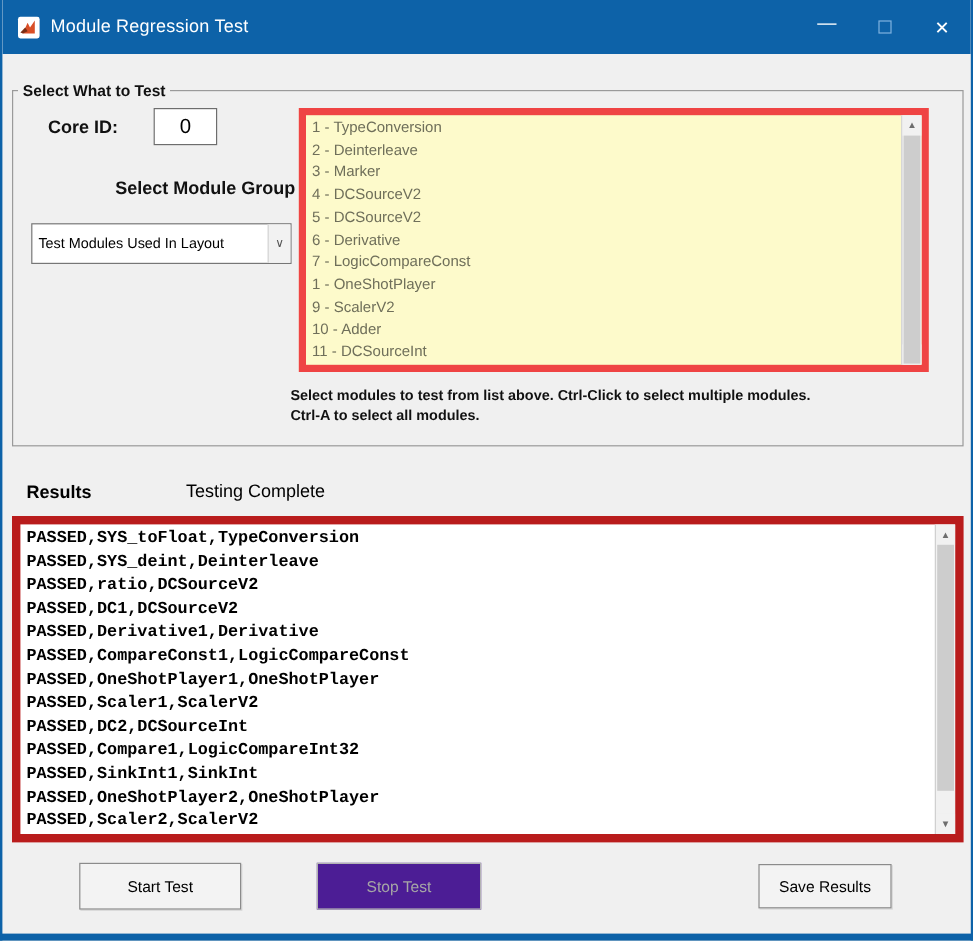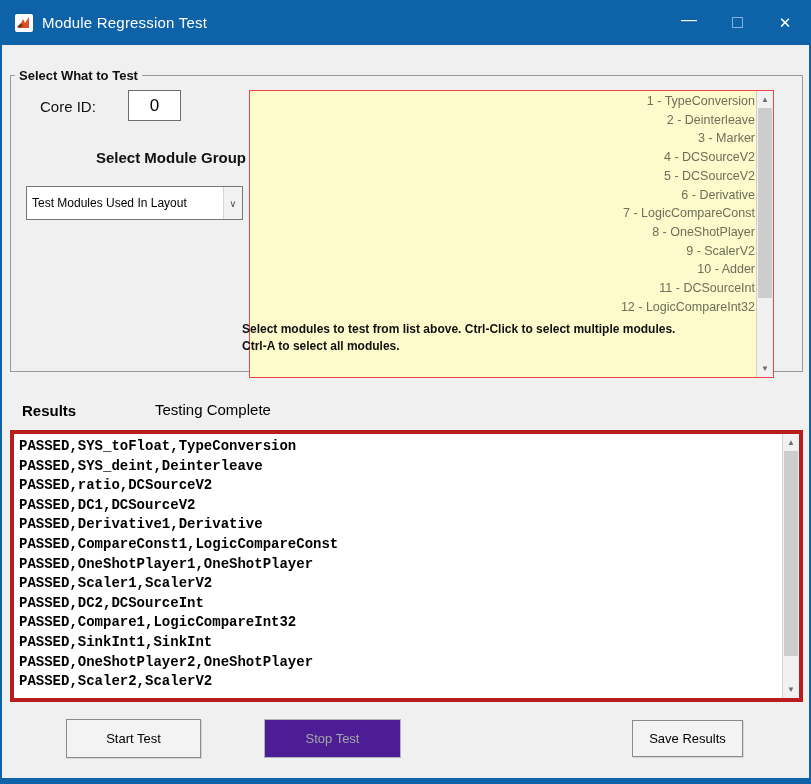--- a/index.html
+++ b/index.html
@@ -52,21 +52,21 @@
     width: 793px; height: 304px;
     border: 1px solid #9a9a9a;
   }
   fieldset.group legend {
     margin-left: 4px; padding: 0 4px;
     font-size: 13px; font-weight: bold; color: #111;
   }
 
   .core-id-label {
     position: absolute; left: 38px; top: 53px;
-    font-size: 15px; font-weight: normal; color: #111;
+    font-size: 15px; font-weight: bold; color: #111;
   }
   .core-id-input {
     position: absolute; left: 126px; top: 45px;
     width: 53px; height: 31px;
     border: 1px solid #6d6d6d; background: #fff;
     font-family: "Liberation Sans", sans-serif;
     font-size: 17px; text-align: center; color: #000;
   }
   .module-group-label {
     position: absolute; left: 24px; top: 104px; width: 220px;
@@ -83,25 +83,24 @@
   .dropdown .dd-arrow {
     width: 19px; height: 100%; flex: 0 0 auto;
     background: #f2f2f2; border-left: 1px solid #d4d4d4;
     display: flex; align-items: center; justify-content: center;
     font-size: 10px; color: #555;
   }
 
   
   .module-listbox {
     position: absolute; left: 247px; top: 45px;
-    width: 525px; height: 288px;
+    width: 525px; height: 220px;
     background: var(--listbox-bg, #fdfacb);
-    border: 1px solid #ef4444;
+    border: 6px solid #ef4444;
     overflow: hidden;
-    text-align: right;
   }
   .module-listbox .list-inner {
     position: absolute; left: 0; top: 1px; right: 18px; bottom: 0;
     padding-left: 5px;
   }
   .list-item {
     font-size: 12.5px; line-height: 18.7px;
     color: var(--listbox-text, #6f6f5a);
     white-space: nowrap;
   }
@@ -133,21 +132,21 @@
     font-size: 15px; font-weight: bold; color: #000;
   }
   .results-status {
     position: absolute; left: 153px; top: 356px;
     font-size: 15px; color: #000;
   }
 
   .results-box {
     position: absolute; left: 8px; top: 385px;
     width: 793px; height: 272px;
-    background: #fff; border: 4px solid #b91c1c;
+    background: #fff; border: 7px solid #b91c1c;
     overflow: hidden;
   }
   .results-inner {
     position: absolute; left: 0; top: 3px; right: 18px; bottom: 0;
     padding-left: 5px; overflow: hidden;
   }
   .result-line {
     font-family: "Liberation Mono", monospace;
     font-weight: bold; font-size: 14px; line-height: 19.6px;
     color: #000; white-space: nowrap;
@@ -212,21 +211,21 @@
 
     <div class="module-listbox">
       <div class="list-inner">
           <div class="list-item">1 - TypeConversion</div>
           <div class="list-item">2 - Deinterleave</div>
           <div class="list-item">3 - Marker</div>
           <div class="list-item">4 - DCSourceV2</div>
           <div class="list-item">5 - DCSourceV2</div>
           <div class="list-item">6 - Derivative</div>
           <div class="list-item">7 - LogicCompareConst</div>
-          <div class="list-item">8 - OneShotPlayer</div>
+          <div class="list-item">1 - OneShotPlayer</div>
           <div class="list-item">9 - ScalerV2</div>
           <div class="list-item">10 - Adder</div>
           <div class="list-item">11 - DCSourceInt</div>
           <div class="list-item">12 - LogicCompareInt32</div>
         </div>
       <div class="vscrollbar">
         <div class="arrow up">▲</div>
         <div class="arrow down">▼</div>
         <div class="thumb" style="top:17px; height:190px;"></div>
       </div>

